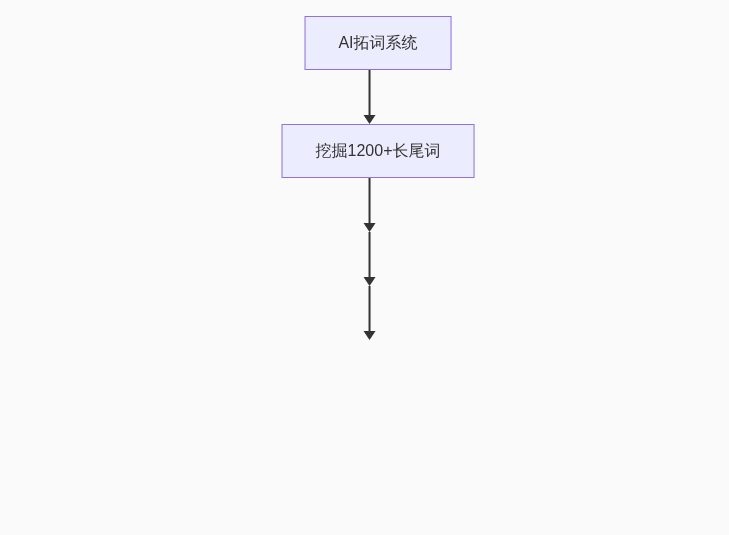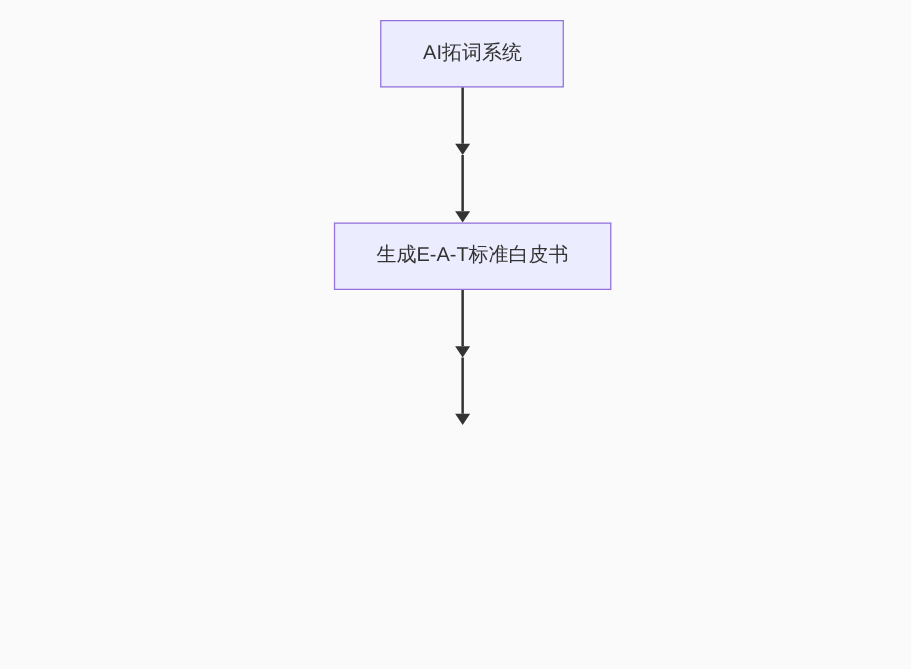--- a/index.html
+++ b/index.html
@@ -72,29 +72,29 @@
 
     <div class="node">
       <span>AI拓词系统</span>
     </div>
 
     <div class="connector">
       <div class="line"></div>
       <div class="arrowhead"></div>
     </div>
 
+    <div class="node">
+      <span>挖掘1200+长尾词</span>
+    </div>
 
     <div class="connector">
       <div class="line"></div>
       <div class="arrowhead"></div>
     </div>
 
-    <div class="node">
-      <span>生成E-A-T标准白皮书</span>
-    </div>
 
     <div class="connector">
       <div class="line"></div>
       <div class="arrowhead"></div>
     </div>
 
 
     <div class="connector">
       <div class="line"></div>
       <div class="arrowhead"></div>

